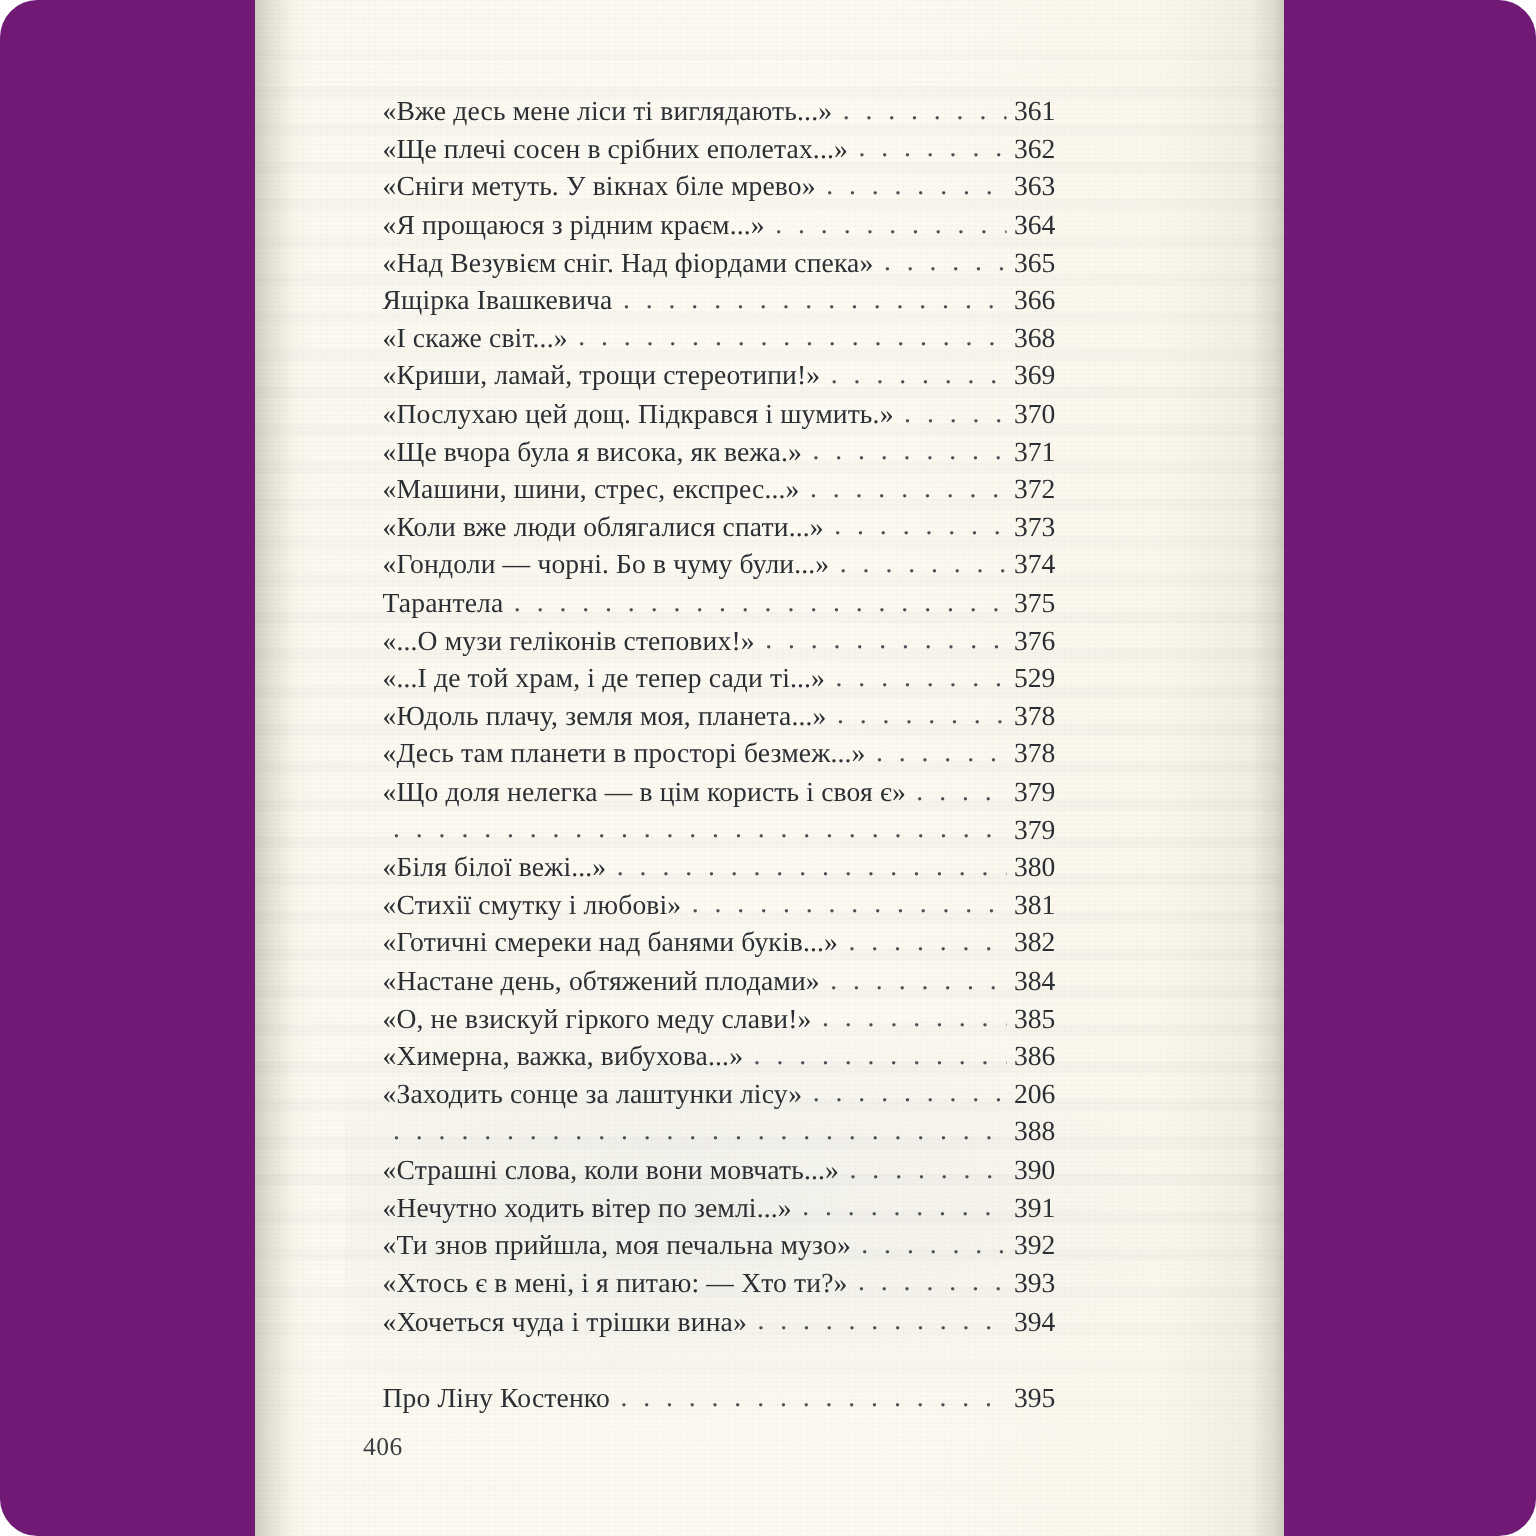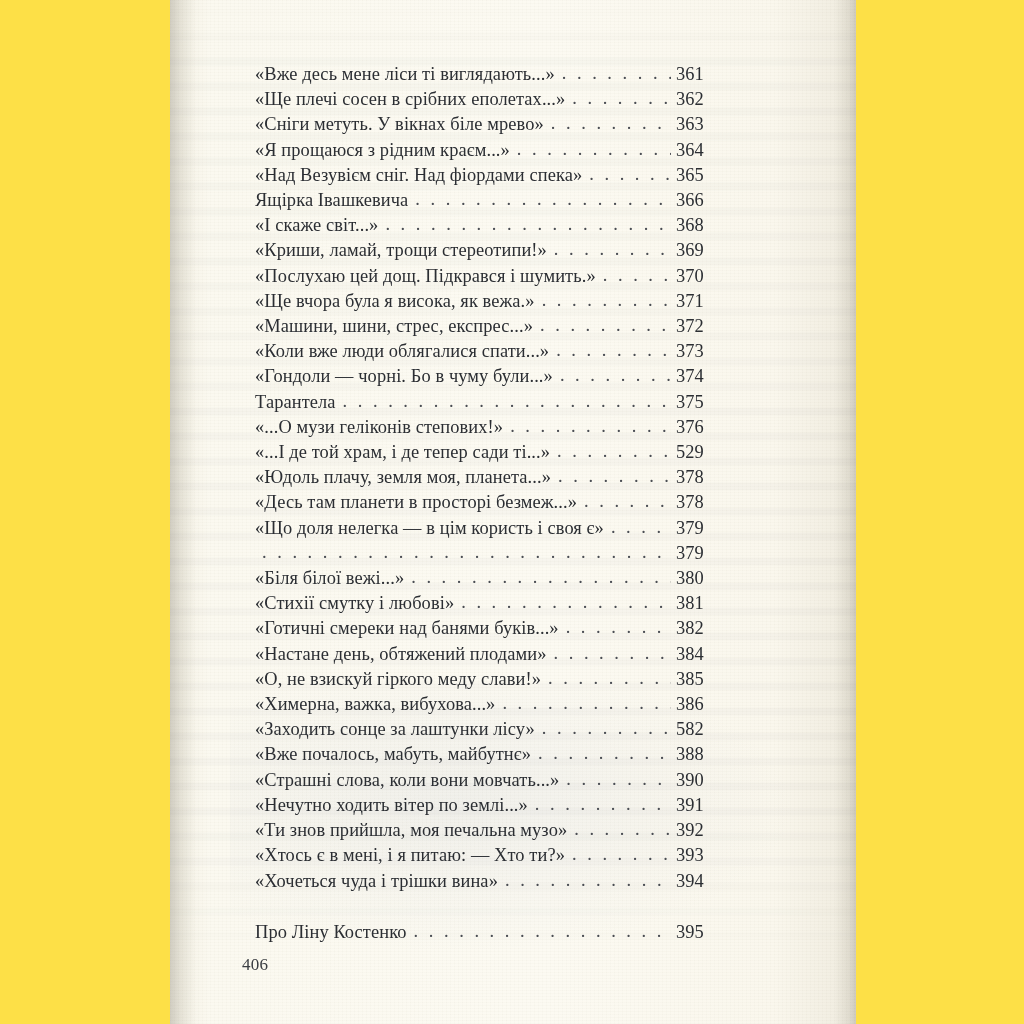--- a/index.html
+++ b/index.html
@@ -11,21 +11,22 @@
     width: 1024px;
     height: 1024px;
     overflow: hidden;
     font-family: "Liberation Serif", "DejaVu Serif", serif;
   }
 
   #page-root {
     position: relative;
     width: 1024px;
     height: 1024px;
-    background: #fde047;
+    background: #701a75;
+    border-radius: 25px;
   }
 
   
   .book-page {
     position: absolute;
     left: 170px;
     top: 0px;
     width: 686px;
     height: 1024px;
     background:
@@ -310,24 +311,23 @@
           <span class="toc-page">385</span>
         </div>
         <div class="toc-entry">
           <span class="toc-title">«Химерна, важка, вибухова...»</span>
           <span class="toc-leader">. . . . . . . . . . . . . . . . . . . . . . . . . . . . . . . . . . . . . . . . . . . . . . . . . . . . . . . . . . . . . . . . . . . . . . . . . . . . . . . . . . . . . . . . . . . . . . . . . .</span>
           <span class="toc-page">386</span>
         </div>
         <div class="toc-entry">
           <span class="toc-title">«Заходить сонце за лаштунки лісу»</span>
           <span class="toc-leader">. . . . . . . . . . . . . . . . . . . . . . . . . . . . . . . . . . . . . . . . . . . . . . . . . . . . . . . . . . . . . . . . . . . . . . . . . . . . . . . . . . . . . . . . . . . . . . . . . .</span>
-          <span class="toc-page">582</span>
-        </div>
-        <div class="toc-entry">
-          <span class="toc-title">«Вже почалось, мабуть, майбутнє»</span>
+          <span class="toc-page">206</span>
+        </div>
+        <div class="toc-entry">
           <span class="toc-leader">. . . . . . . . . . . . . . . . . . . . . . . . . . . . . . . . . . . . . . . . . . . . . . . . . . . . . . . . . . . . . . . . . . . . . . . . . . . . . . . . . . . . . . . . . . . . . . . . . .</span>
           <span class="toc-page">388</span>
         </div>
         <div class="toc-entry">
           <span class="toc-title">«Страшні слова, коли вони мовчать...»</span>
           <span class="toc-leader">. . . . . . . . . . . . . . . . . . . . . . . . . . . . . . . . . . . . . . . . . . . . . . . . . . . . . . . . . . . . . . . . . . . . . . . . . . . . . . . . . . . . . . . . . . . . . . . . . .</span>
           <span class="toc-page">390</span>
         </div>
         <div class="toc-entry">
           <span class="toc-title">«Нечутно ходить вітер по землі...»</span>

